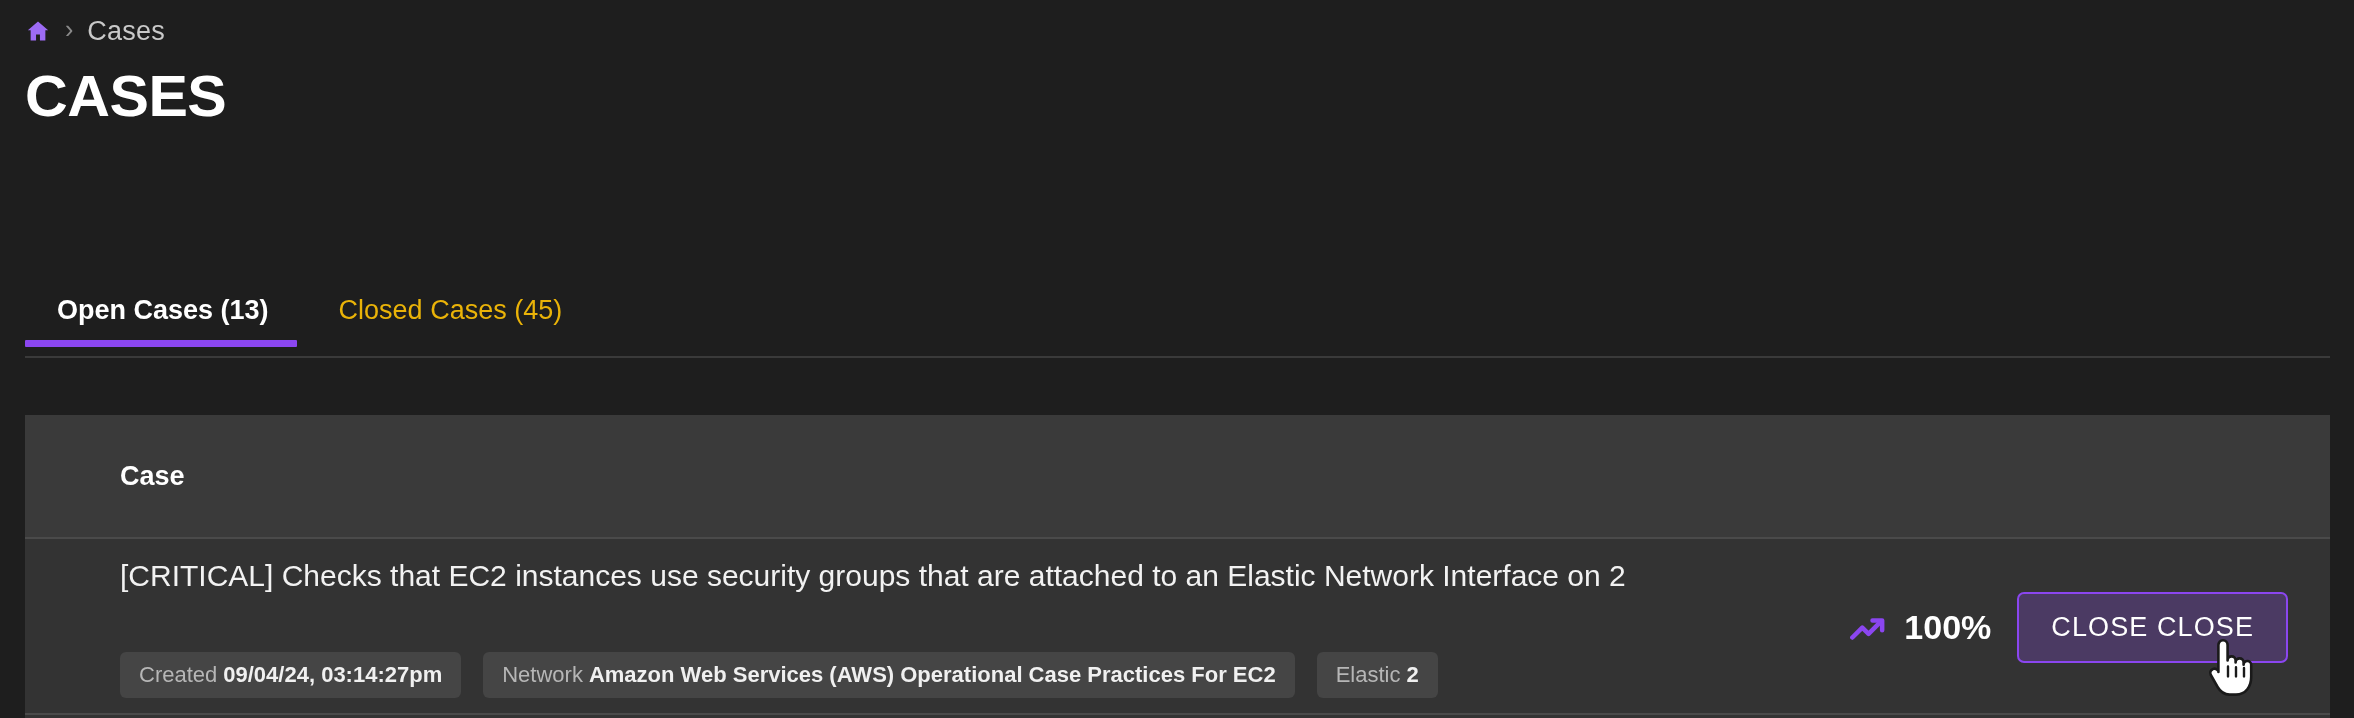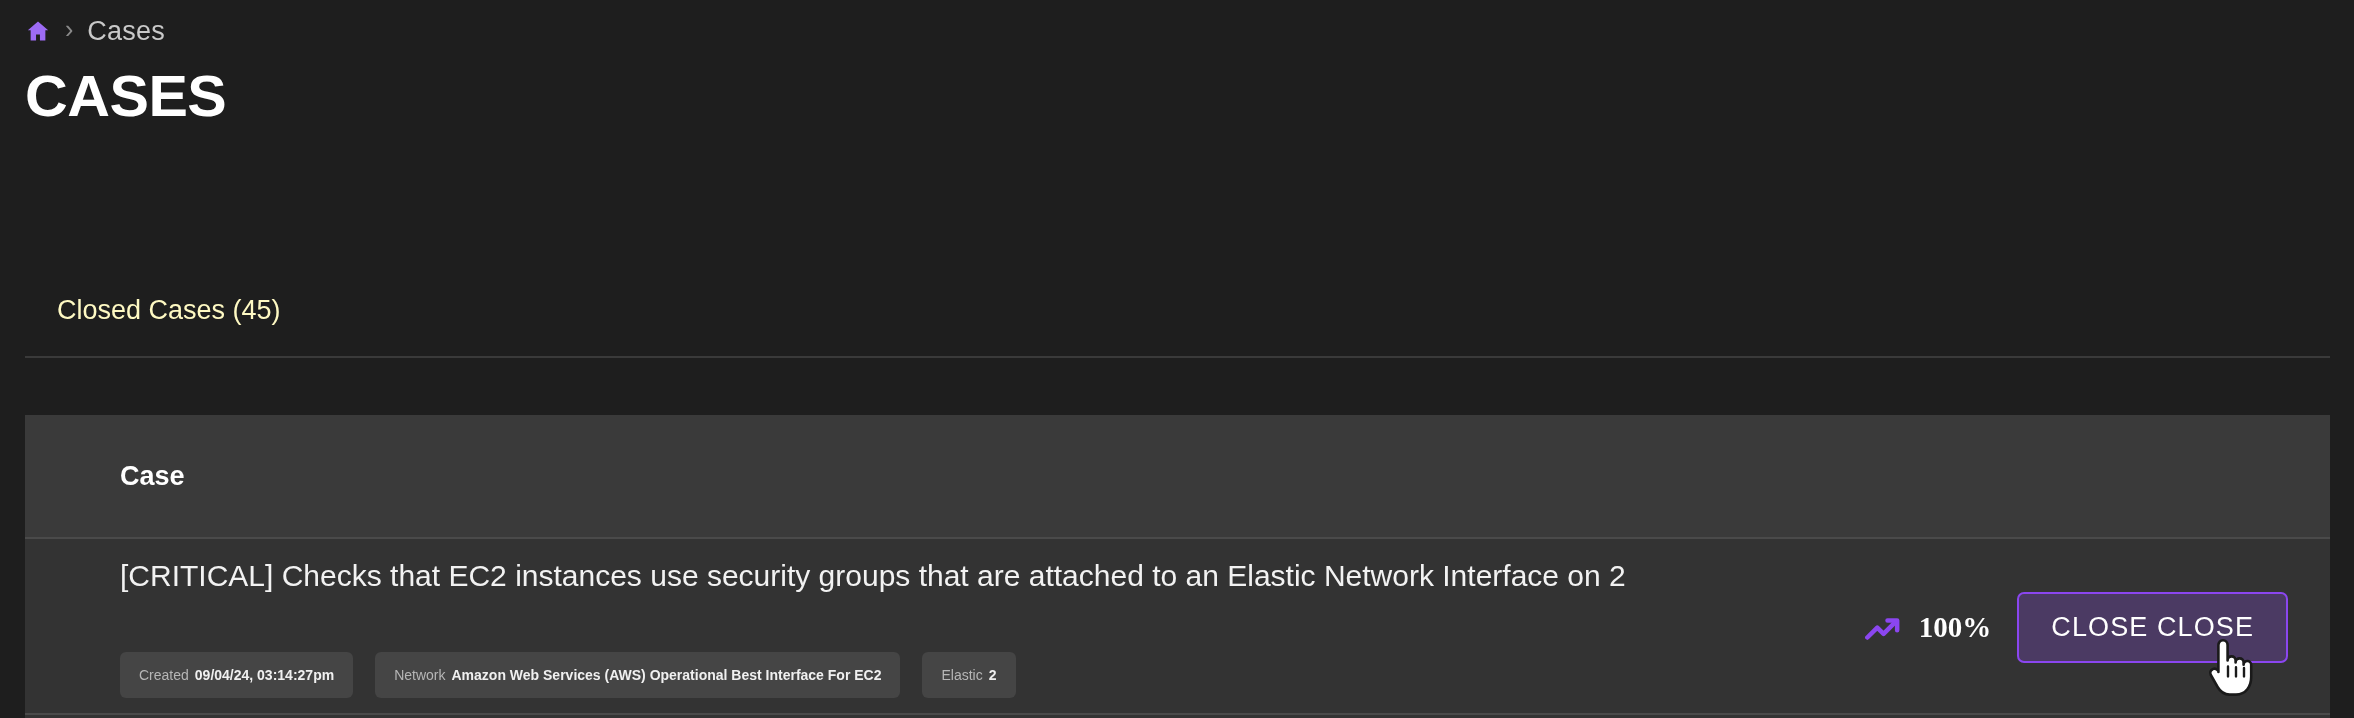--- a/index.html
+++ b/index.html
@@ -84,21 +84,21 @@
     top: 0;
     display: flex;
     align-items: flex-start;
     height: 72px;
   }
   .tab {
     position: relative;
     padding: 4px 36px 0 34px;
     font-size: 27px;
     line-height: 40px;
-    color: #fef9c3;
+    color: #eab308;
     white-space: nowrap;
     cursor: pointer;
   }
   .tab:first-child { padding-left: 32px; }
   .tab.active {
     color: #ffffff;
     font-weight: bold;
   }
   .tab.active::after {
     content: "";
@@ -155,21 +155,21 @@
     font-size: 30px;
     line-height: 1.1;
     white-space: nowrap;
   }
 
   .chips { display: flex; align-items: center; gap: 22px; }
   .chip {
     background: #454545;
     border-radius: 6px;
     padding: 9px 19px;
-    font-size: 14px;
+    font-size: 22px;
     line-height: 28px;
     color: #b6b6b6;
     white-space: nowrap;
     margin-top: 40px;
   }
   .chip b {
     color: #f0f0f0;
     font-weight: bold;
     margin-left: 6px;
   }
@@ -177,24 +177,23 @@
   .case-aside {
     display: flex;
     align-items: center;
     gap: 26px;
     padding-bottom: 2px;
   }
   .trend-wrap { display: flex; align-items: center; gap: 16px; }
   .trend-icon { width: 38px; height: 34px; display: block; }
   .trend-value {
     color: #ffffff;
-    font-size: 29px;
-    font-weight: bold;
-    white-space: nowrap;
-    font-family: Liberation Serif, serif;
+    font-size: 34px;
+    font-weight: bold;
+    white-space: nowrap;
   }
 
   .close-case-btn {
     background: #4b3a63;
     border: 2px solid #8b46f0;
     border-radius: 7px;
     color: #ffffff;
     font-size: 27px;
     font-family: "Liberation Sans", sans-serif;
     letter-spacing: 1.1px;
@@ -225,37 +224,38 @@
       </svg>
     </span>
     <span class="crumb-sep">›</span>
     <span class="crumb-text">Cases</span>
   </div>
 
   <div class="page-title">CASES</div>
 
   <div class="tabs">
     <div class="tab-list">
+      <div class="tab active">Open Cases (13)</div>
       <div class="tab">Closed Cases (45)</div>
     </div>
     <div class="tabs-rule"></div>
   </div>
 
   <div class="card">
 
     <div class="card-head">
       <span class="card-head-label">Case</span>
     </div>
 
     <div class="case-row">
       <div class="case-main">
         <div class="case-title">[CRITICAL] Checks that EC2 instances use security groups that are attached to an Elastic Network Interface on 2</div>
         <div class="chips">
           <span class="chip"><span>Created</span><b>09/04/24, 03:14:27pm</b></span>
-          <span class="chip"><span>Network</span><b>Amazon Web Services (AWS) Operational Best Interface For EC2</b></span>
+          <span class="chip"><span>Network</span><b>Amazon Web Services (AWS) Operational Case Practices For EC2</b></span>
           <span class="chip"><span>Elastic</span><b>2</b></span>
         </div>
       </div>
 
       <div class="case-aside">
         <div class="trend-wrap">
           <span>
             <svg class="trend-icon" viewBox="0 0 26 22" aria-hidden="true">
               <path d="M1.6 18.2 8.4 11.4l4.3 4.3 8.0-8.0" fill="none" stroke="#8b46f0" stroke-width="3.1" stroke-linecap="round" stroke-linejoin="round"></path>
               <path d="M15.4 6.6h6.6v6.6" fill="none" stroke="#8b46f0" stroke-width="3.1" stroke-linecap="round" stroke-linejoin="round"></path>

